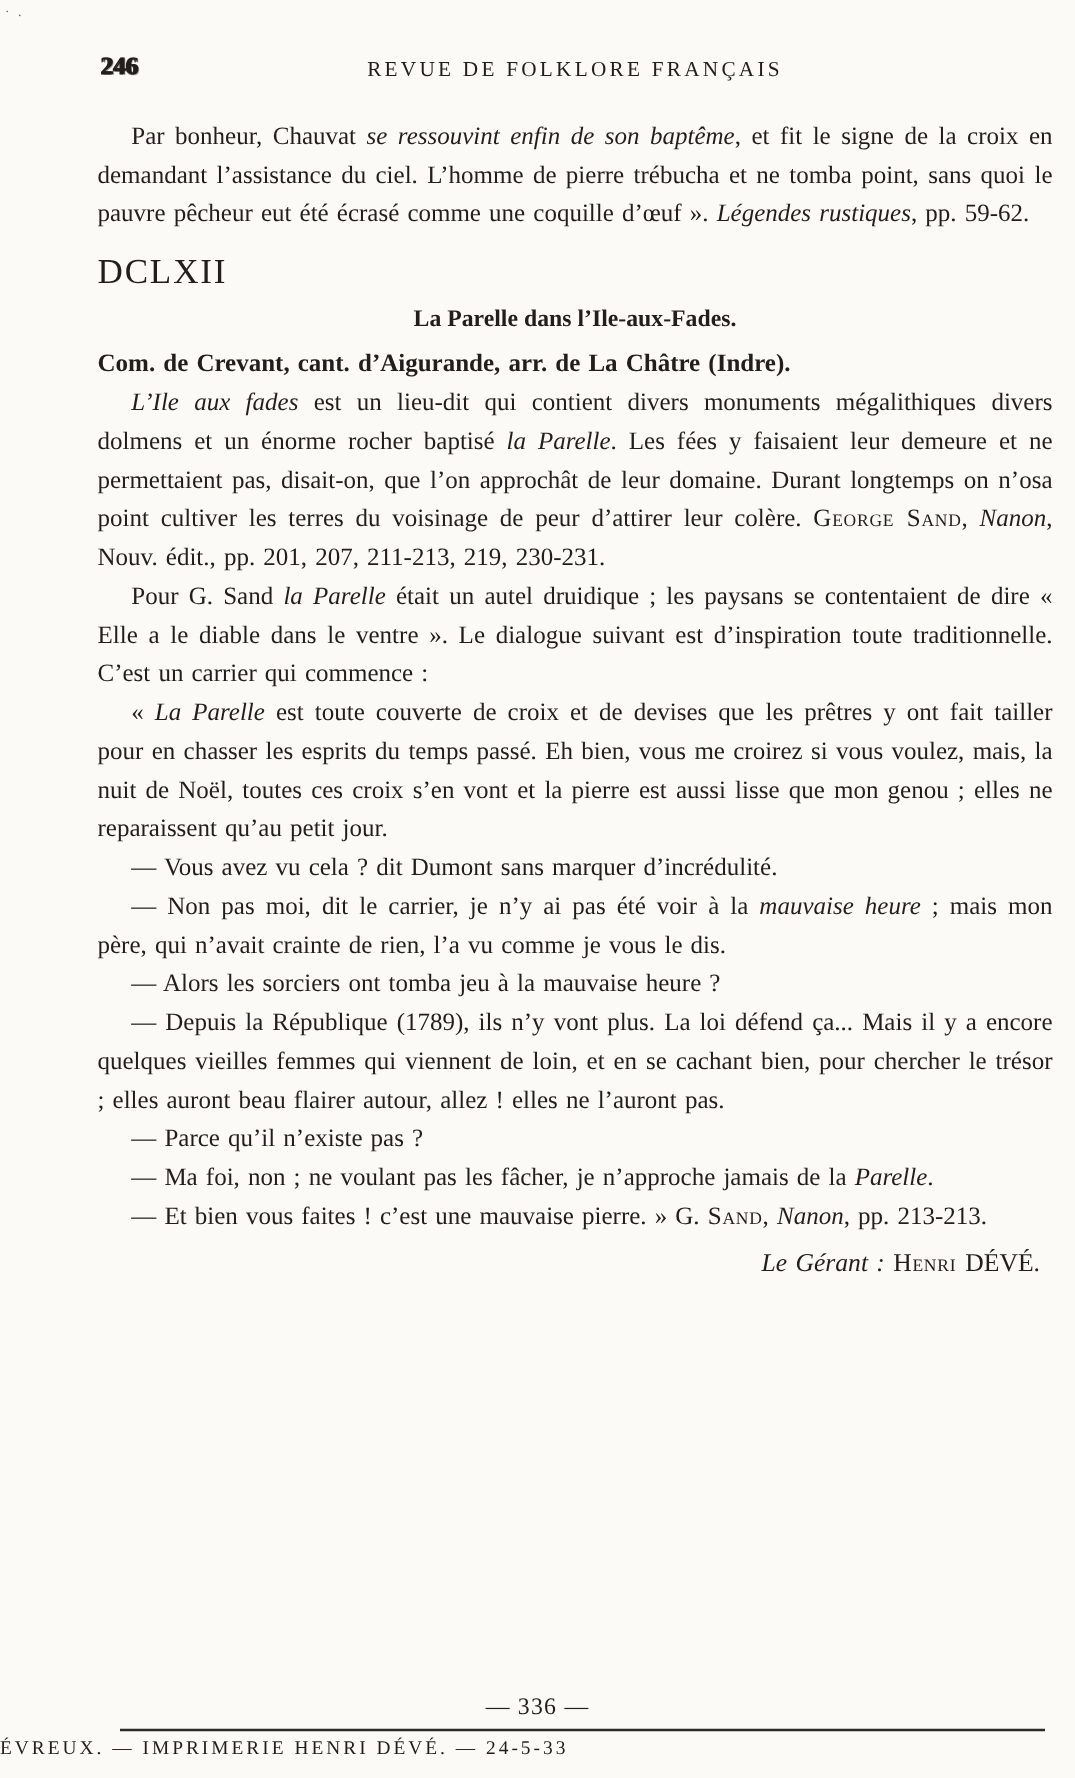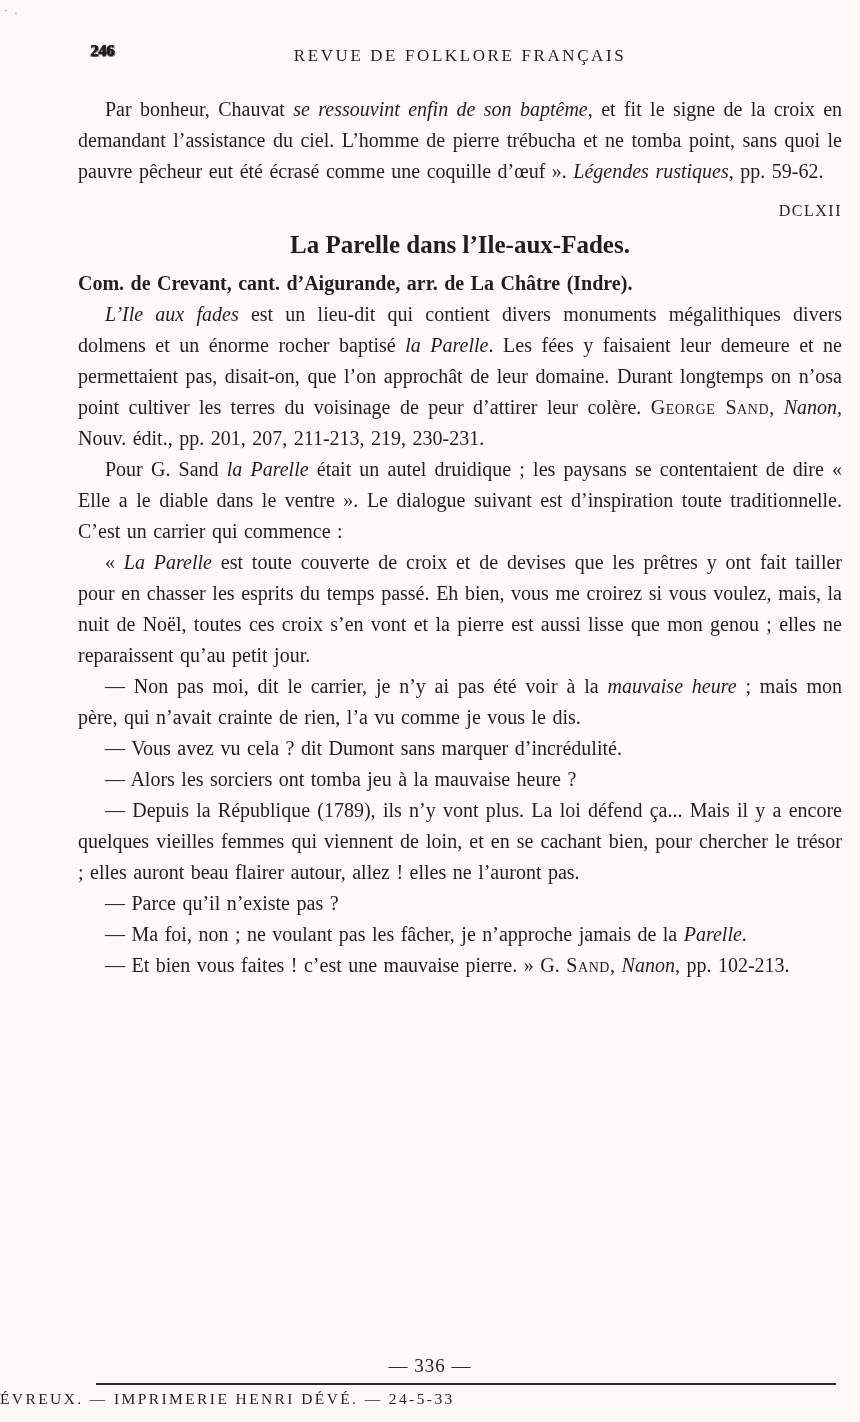--- a/index.html
+++ b/index.html
@@ -24,42 +24,42 @@
     text-align:center;
     height:30px;
     margin-bottom:18px;
   }
   .journal {
     font-size:17px;
     letter-spacing:2.6px;
     font-weight:normal;
   }
   .pageno {
-    position:absolute; left:12px; top:-4px;
-    font-size:16px; font-weight:bold;
+    position:absolute; left:2px; top:-4px;
+    font-size:20px; font-weight:bold;
     text-shadow:1.3px 0 0 currentColor, 0 1.2px 0 rgba(20,18,15,.55), 2px 1px 0 rgba(20,18,15,.35);
   }
   .content p {
     font-size:20px;
     line-height:31px;
     text-align:justify;
     text-indent:27px;
     word-spacing:1.5px;
   }
   .content p.noindent { text-indent:0;font-weight:bold; }
   .heading {
-    text-align:right;
-    font-size:16px;
+    text-align:left;
+    font-size:28px;
     letter-spacing:1.5px;
     margin:15px 0 11px 0;
   }
   .subheading {
     text-align:center;
     font-weight:bold;
-    font-size:25px;
+    font-size:19px;
     margin:0 0 9px 0;
   }
   .seg-normal { font-style:normal; }
   .seg-italic { font-style:italic; }
   .seg-smallcaps { font-variant:small-caps; letter-spacing:.6px; }
   .content p.signature {
     text-align:right;
     text-indent:0;
     padding-right:10px;
     margin-top:7px;
@@ -97,27 +97,28 @@
   </div>
 
   <div class="content">
       <p class=""><span class="seg-normal">Par bonheur, Chauvat </span><span class="seg-italic">se ressouvint enfin de son baptême</span><span class="seg-normal">, et fit le signe de la croix en demandant l’assistance du ciel. L’homme de pierre trébucha et ne tomba point, sans quoi le pauvre pêcheur eut été écrasé comme une coquille d’œuf ». </span><span class="seg-italic">Légendes rustiques</span><span class="seg-normal">, pp. 59-62.</span></p>
       <div class="heading">DCLXII</div>
       <div class="subheading">La Parelle dans l’Ile-aux-Fades.</div>
       <p class="noindent"><span class="seg-normal">Com. de Crevant, cant. d’Aigurande, arr. de La Châtre (Indre).</span></p>
       <p class=""><span class="seg-italic">L’Ile aux fades</span><span class="seg-normal"> est un lieu-dit qui contient divers monuments mégalithiques divers dolmens et un énorme rocher baptisé </span><span class="seg-italic">la Parelle</span><span class="seg-normal">. Les fées y faisaient leur demeure et ne permettaient pas, disait-on, que l’on approchât de leur domaine. Durant longtemps on n’osa point cultiver les terres du voisinage de peur d’attirer leur colère. </span><span class="seg-smallcaps">George Sand</span><span class="seg-normal">, </span><span class="seg-italic">Nanon</span><span class="seg-normal">, Nouv. édit., pp. 201, 207, 211-213, 219, 230-231.</span></p>
       <p class=""><span class="seg-normal">Pour G. Sand </span><span class="seg-italic">la Parelle</span><span class="seg-normal"> était un autel druidique ; les paysans se contentaient de dire « Elle a le diable dans le ventre ». Le dialogue suivant est d’inspiration toute traditionnelle. C’est un carrier qui commence :</span></p>
       <p class=""><span class="seg-normal">« </span><span class="seg-italic">La Parelle</span><span class="seg-normal"> est toute couverte de croix et de devises que les prêtres y ont fait tailler pour en chasser les esprits du temps passé. Eh bien, vous me croirez si vous voulez, mais, la nuit de Noël, toutes ces croix s’en vont et la pierre est aussi lisse que mon genou ; elles ne reparaissent qu’au petit jour.</span></p>
+      <p class=""><span class="seg-normal">— Vous avez vu cela ? dit Dumont sans marquer d’incrédulité.</span></p>
       <p class=""><span class="seg-normal">— Non pas moi, dit le carrier, je n’y ai pas été voir à la </span><span class="seg-italic">mauvaise heure</span><span class="seg-normal"> ; mais mon père, qui n’avait crainte de rien, l’a vu comme je vous le dis.</span></p>
-      <p class=""><span class="seg-normal">— Vous avez vu cela ? dit Dumont sans marquer d’incrédulité.</span></p>
       <p class=""><span class="seg-normal">— Alors les sorciers ont tomba jeu à la mauvaise heure ?</span></p>
       <p class=""><span class="seg-normal">— Depuis la République (1789), ils n’y vont plus. La loi défend ça... Mais il y a encore quelques vieilles femmes qui viennent de loin, et en se cachant bien, pour chercher le trésor ; elles auront beau flairer autour, allez ! elles ne l’auront pas.</span></p>
       <p class=""><span class="seg-normal">— Parce qu’il n’existe pas ?</span></p>
       <p class=""><span class="seg-normal">— Ma foi, non ; ne voulant pas les fâcher, je n’approche jamais de la </span><span class="seg-italic">Parelle</span><span class="seg-normal">.</span></p>
-      <p class=""><span class="seg-normal">— Et bien vous faites ! c’est une mauvaise pierre. » G. </span><span class="seg-smallcaps">Sand</span><span class="seg-normal">, </span><span class="seg-italic">Nanon</span><span class="seg-normal">, pp. 102-213.</span></p>
+      <p class=""><span class="seg-normal">— Et bien vous faites ! c’est une mauvaise pierre. » G. </span><span class="seg-smallcaps">Sand</span><span class="seg-normal">, </span><span class="seg-italic">Nanon</span><span class="seg-normal">, pp. 213-213.</span></p>
+      <p class="signature"><span class="seg-italic">Le Gérant : </span><span class="seg-smallcaps">Henri </span><span class="seg-normal">DÉVÉ.</span></p>
     </div>
 
   <div class="footerblock">
     <div class="folio">— 336 —</div>
     <div class="rule"></div>
     <div class="imprint">ÉVREUX. — IMPRIMERIE HENRI DÉVÉ. — 24-5-33</div>
   </div>
 
 </div>
 

